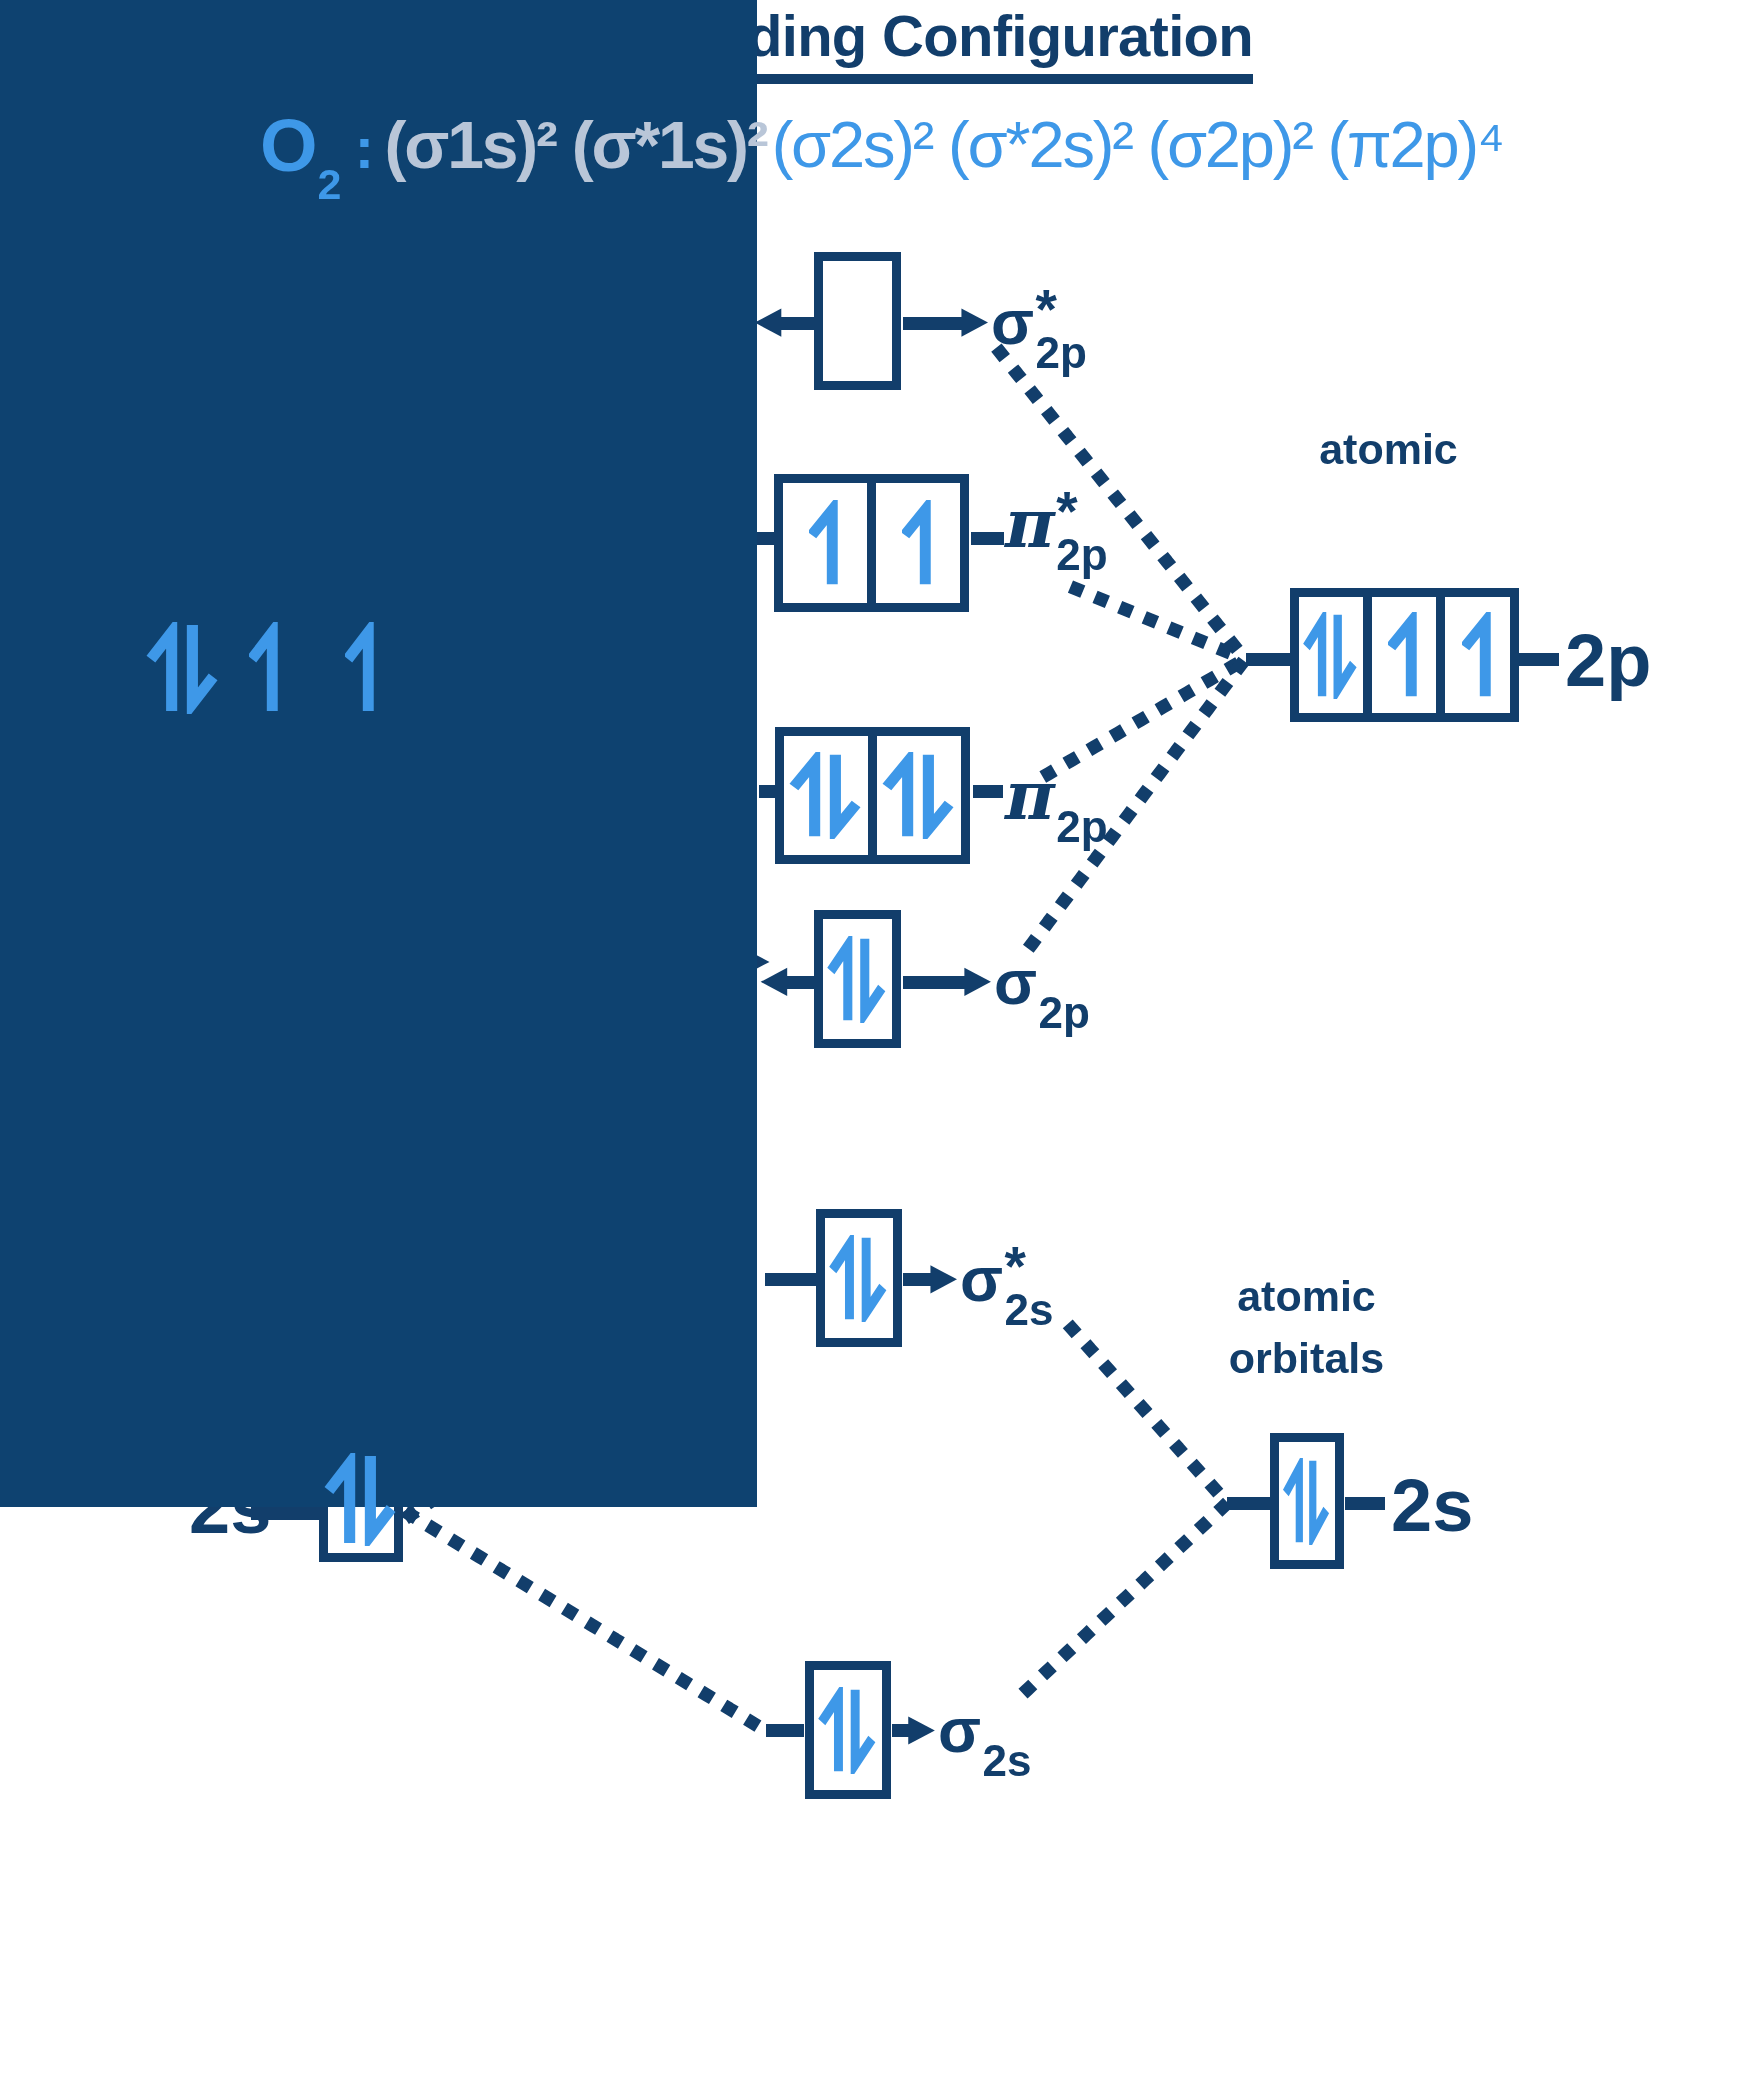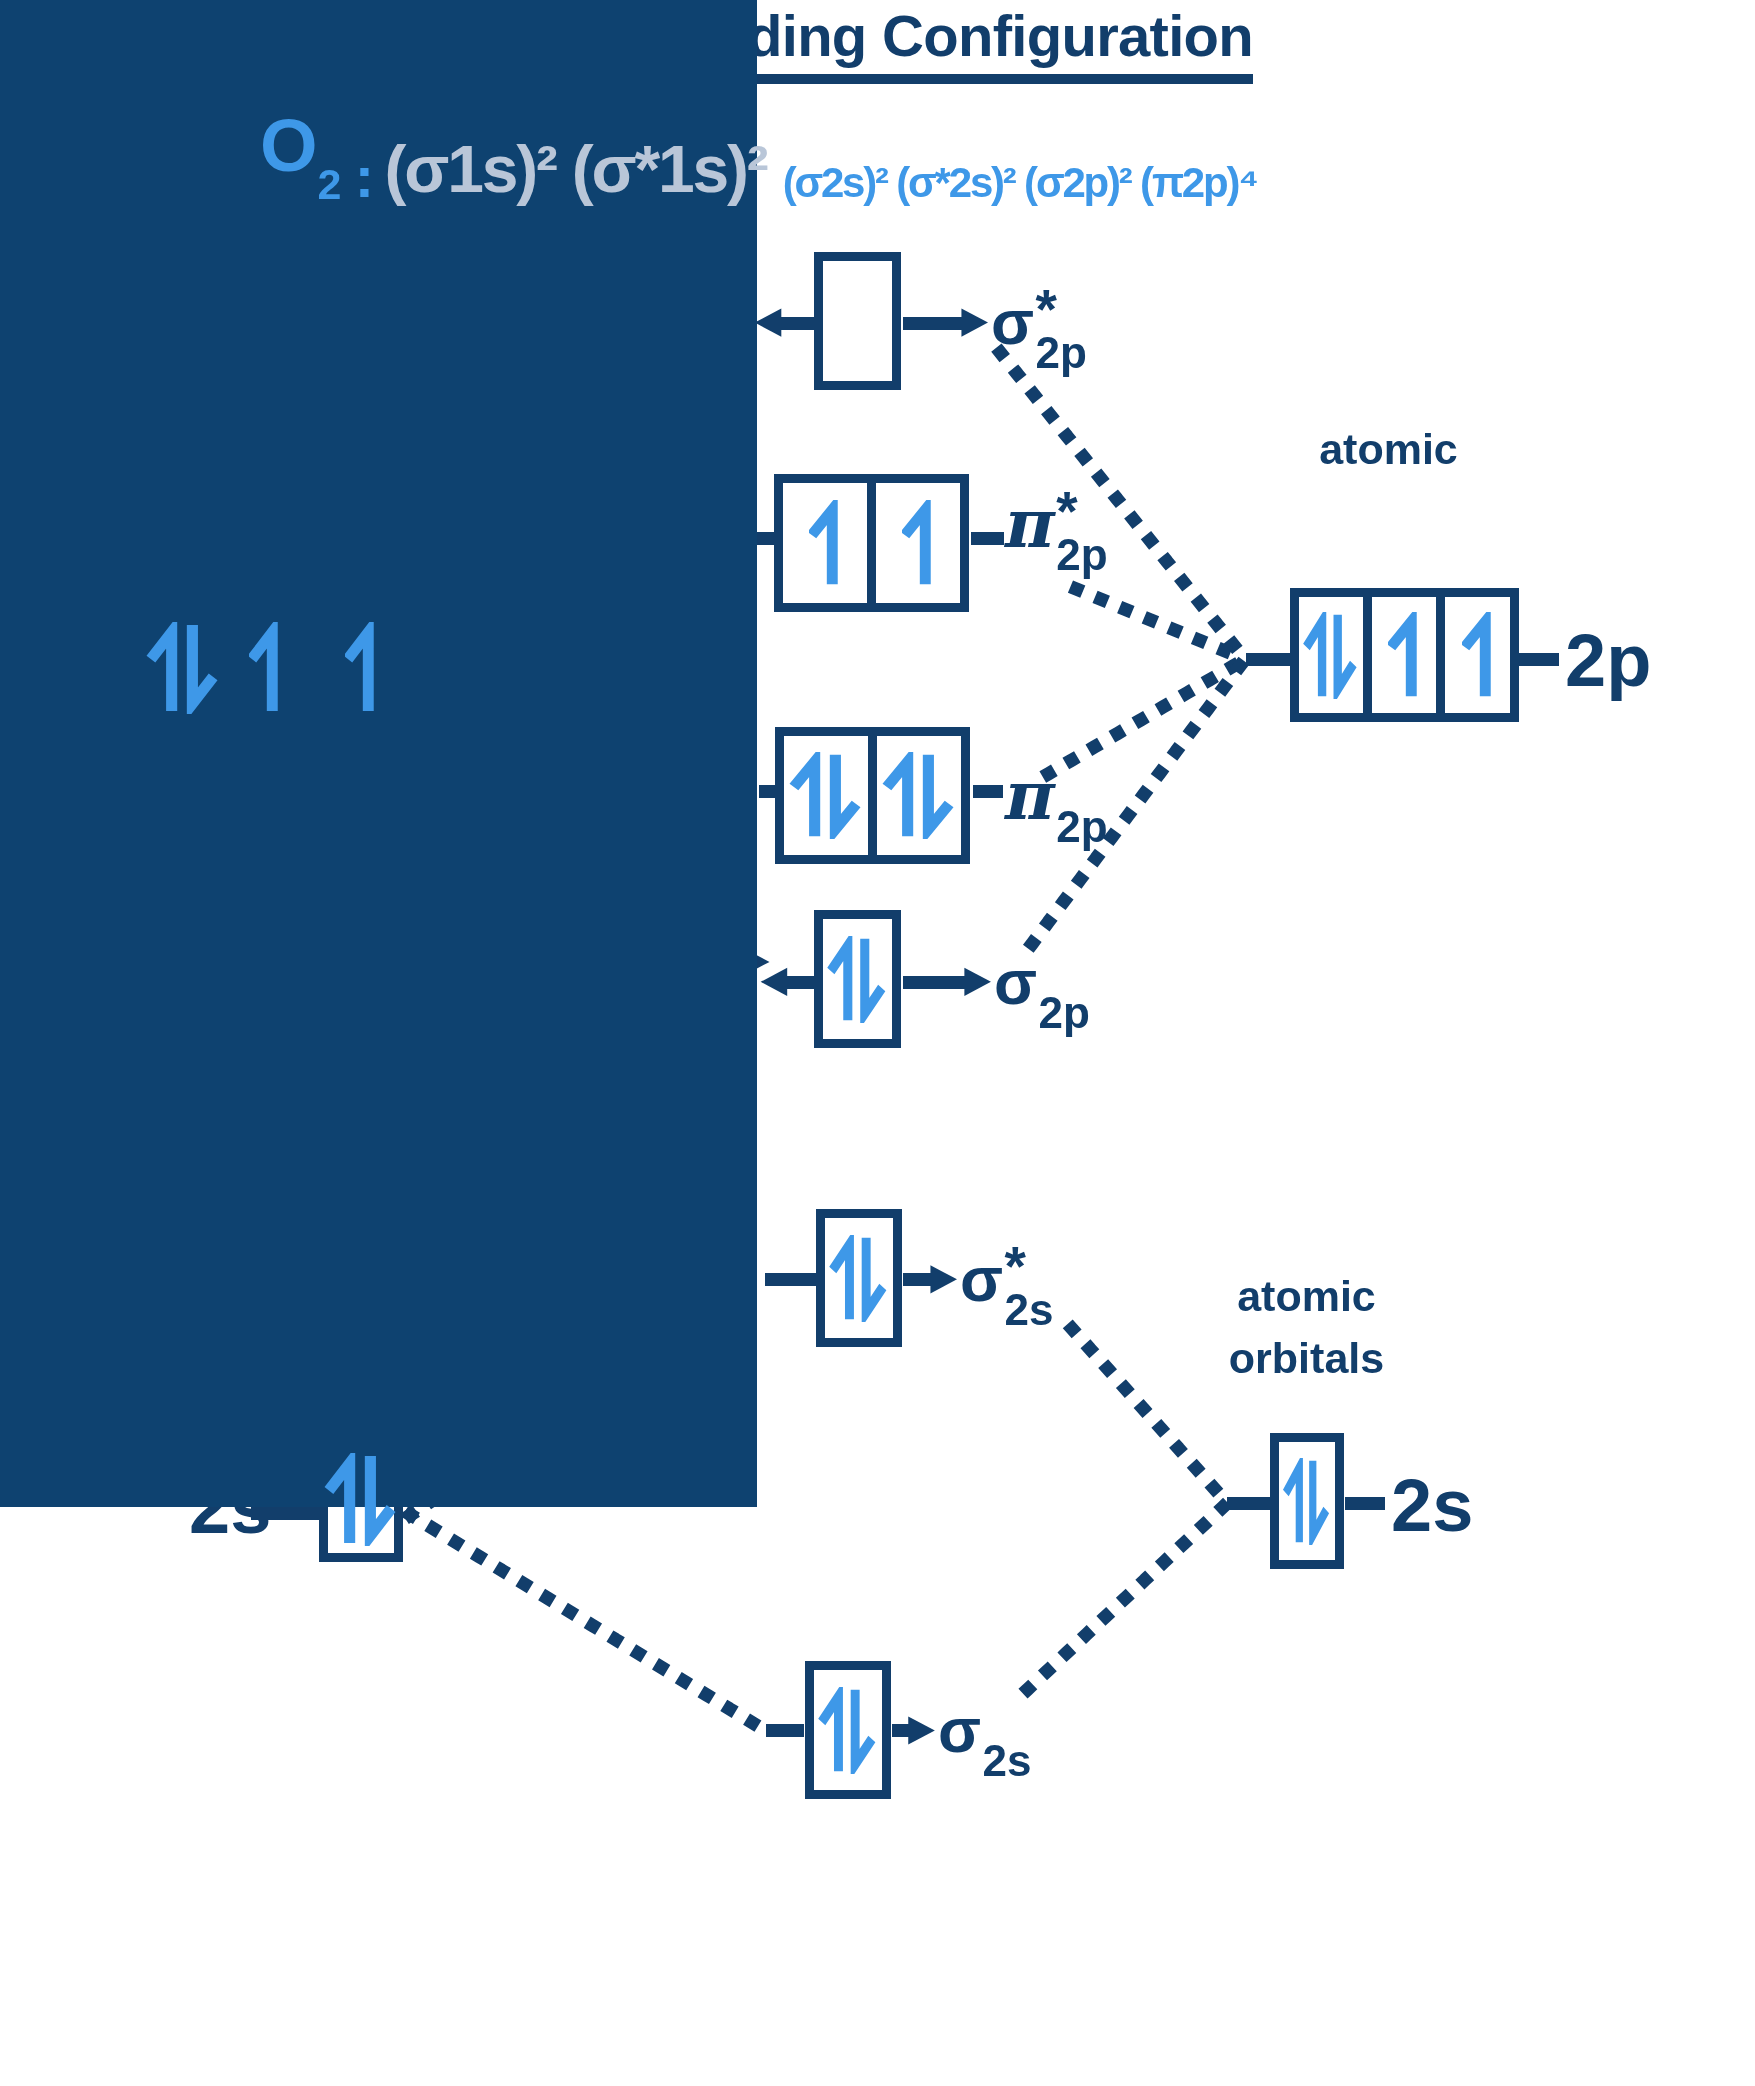--- a/index.html
+++ b/index.html
@@ -17,27 +17,27 @@
   svg.connectors{position:absolute;left:0;top:0;z-index:1;}
 
   .page-title{
     position:absolute;left:747px;top:1.5px;z-index:1;
     font-size:58px;font-weight:bold;color:var(--navy);letter-spacing:-0.7px;
     padding-bottom:5.9px;border-bottom:10.3px solid var(--navy);white-space:nowrap;
   }
 
   .formula{
     position:absolute;left:260px;top:109px;z-index:3;
-    display:flex;align-items:flex-end;white-space:nowrap;
+    display:flex;align-items:flex-start;white-space:nowrap;
   }
   .formula .mol{font-size:74px;font-weight:bold;color:var(--blue);line-height:1;}
   .formula .molsub{font-size:43px;font-weight:bold;color:var(--blue);vertical-align:-28px;}
   .formula .colon{font-size:58px;font-weight:bold;color:var(--blue);margin:10.3px 10.3px 0 13.3px;line-height:1;}
   .formula .pale{font-size:66px;font-weight:bold;color:var(--pale);letter-spacing:-2.2px;line-height:1.1;}
-  .formula .bluef{font-size:42px;font-weight:bold;color:var(--blue);letter-spacing:-2.2px;line-height:1.1;margin-left:16px;}
+  .formula .bluef{font-size:65px;font-weight:normal;color:var(--blue);letter-spacing:-2.2px;line-height:1.1;margin-left:5px;}
 
   .hline{position:absolute;height:12.5px;background:var(--navy);z-index:1;}
   .obox{
     position:absolute;display:flex;background:#ffffff;
     border:9.6px solid var(--navy);z-index:1;
   }
   .cell{display:flex;align-items:center;justify-content:center;overflow:visible;}
   .cell + .cell{border-left:9.6px solid var(--navy);}
   .earrow polyline{fill:none;stroke:var(--blue);stroke-width:15;stroke-linecap:butt;stroke-linejoin:miter;}
 

